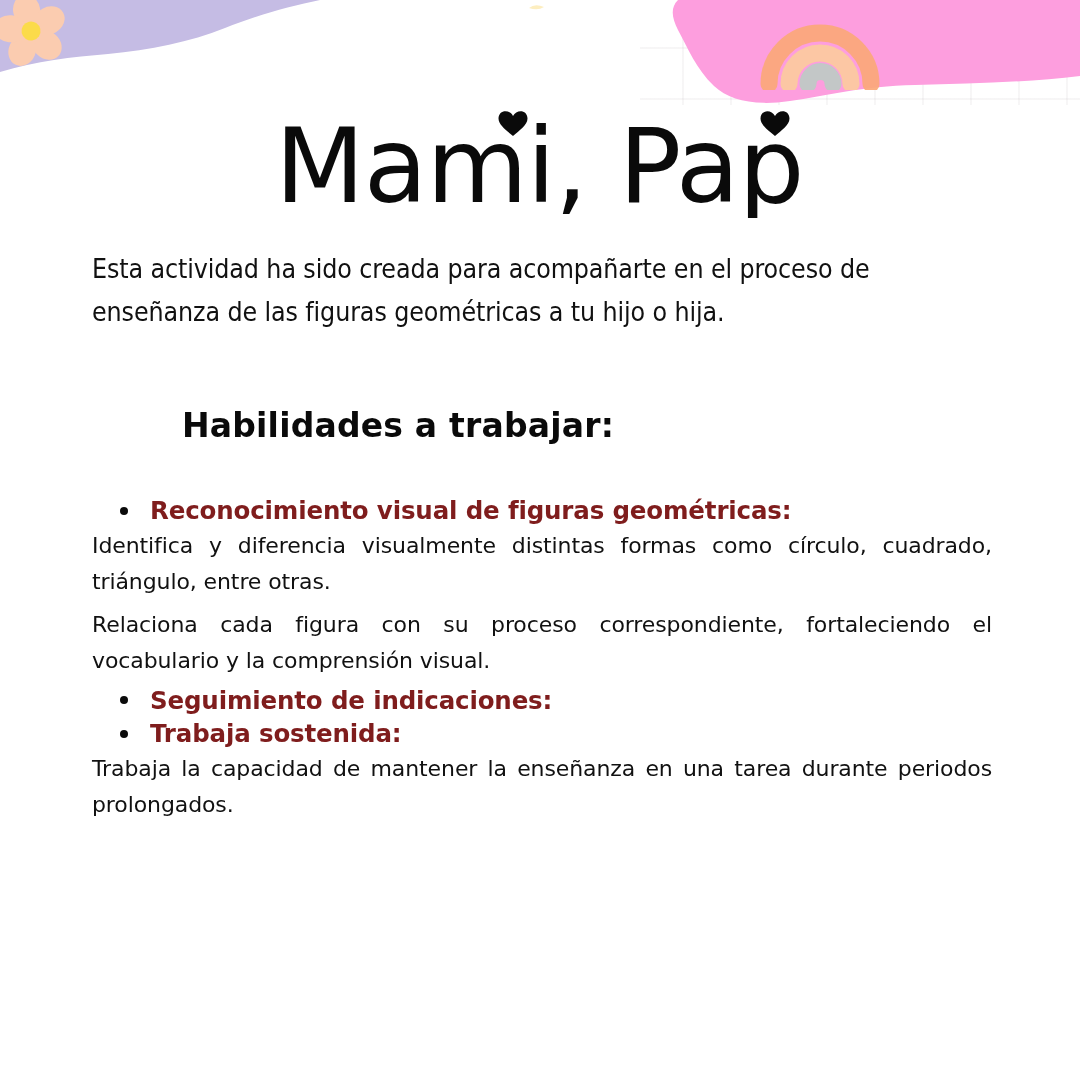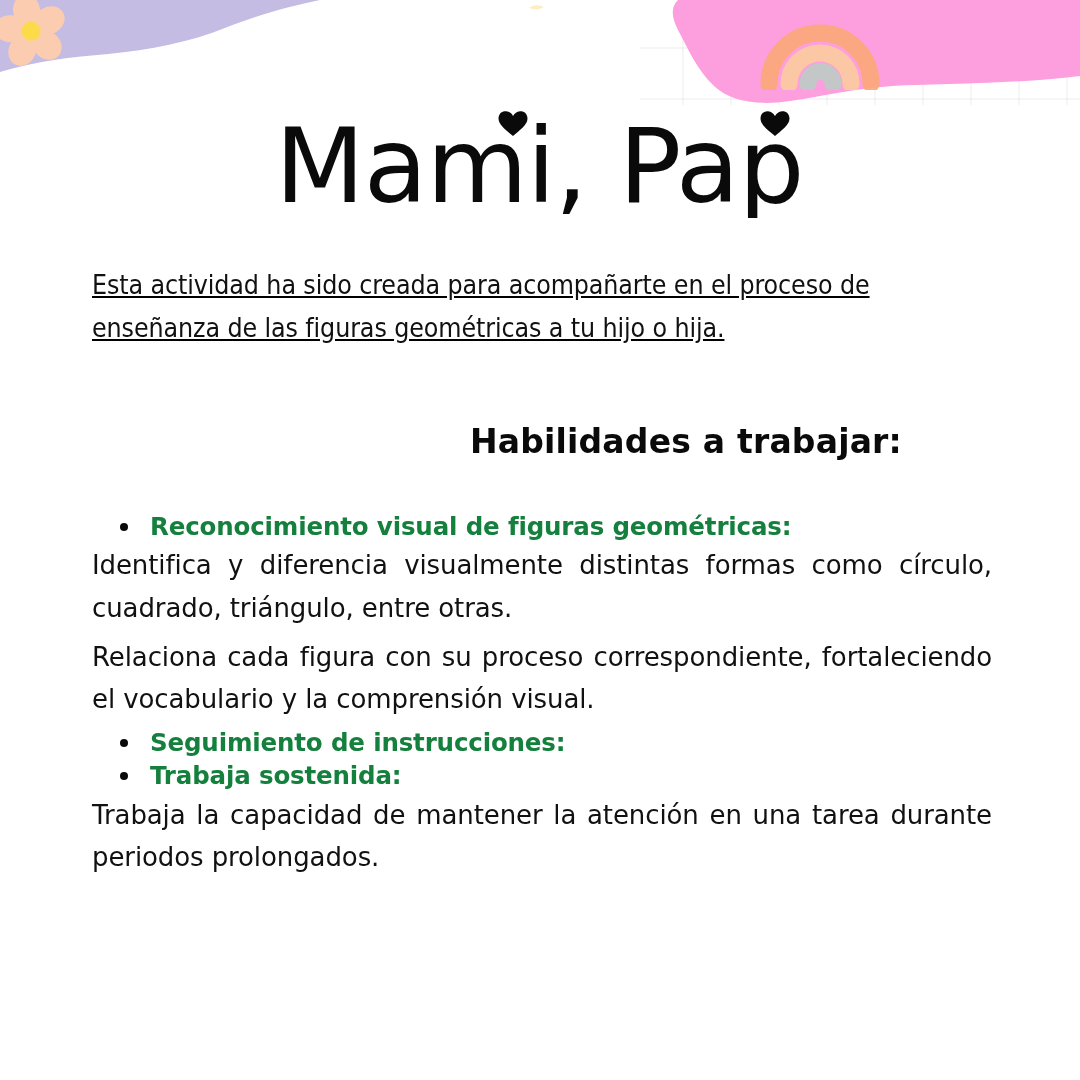--- a/index.html
+++ b/index.html
@@ -69,42 +69,41 @@
     font-size: 0px; 
     line-height: 1;
     white-space: nowrap;
     color: #0a0a0a;
   }
   .title-svg { display: inline-block; }
 
   
   .content {
     position: absolute;
-    top: 264px;
+    top: 248px;
     left: 92px;
     width: 900px;
-    text-decoration: underline;
   }
 
   .intro {
     font-family: "DejaVu Sans", sans-serif;
     font-size: 26.5px;
     line-height: 1.62;
     color: #111111;
     letter-spacing: -0.1px;
     font-stretch: condensed;
     margin: 0;
     font-weight: 400;
   }
 
   .section-heading {
     font-family: "DejaVu Sans", sans-serif;
     font-size: 33px;
     font-weight: 700;
-    text-align: right;
+    text-align: left;
     color: #0a0a0a;
     margin: 0;
     padding: 0;
     letter-spacing: 0.2px;
     position: absolute;
     top: 158px;
     left: 90px;
     width: 720px;
   }
 
@@ -117,21 +116,21 @@
     margin: 0;
     padding: 0;
   }
 
   .skill-item { margin: 0 0 0 0; padding: 0; }
 
   .skill-title {
     font-family: "DejaVu Sans", sans-serif;
     font-size: 24.5px;
     font-weight: 700;
-    color: #15803d;
+    color: #7f1d1d;
     margin: 0 0 2px 0;
     padding-left: 30px;
     letter-spacing: -0.15px;
     position: relative;
     line-height: 1.28;
   }
   .skill-title .bullet {
     position: absolute;
     left: 28px;
     top: 50%;
@@ -142,21 +141,21 @@
     background: #0a0a0a;
     display: block;
   }
   .skill-title .skill-title-text {
     display: inline-block;
     padding-left: 28px;
   }
 
   .skill-desc {
     font-family: "DejaVu Sans", sans-serif;
-    font-size: 26px;
+    font-size: 22px;
     line-height: 1.64;
     color: #111111;
     margin: 0 0 6px 0;
     padding: 0;
     text-align: justify;
     text-align-last: left;
     letter-spacing: -0.1px;
   }
 </style>
 </head>
@@ -232,28 +231,28 @@
         <p class="skill-desc">Identifica y diferencia visualmente distintas formas como círculo, cuadrado, triángulo, entre otras.</p>
       </li>
 
       <li class="skill-item">
         <p class="skill-desc">Relaciona cada figura con su proceso correspondiente, fortaleciendo el vocabulario y la comprensión visual.</p>
       </li>
 
       <li class="skill-item">
         <p class="skill-title">
           <span class="bullet"></span>
-          <span class="skill-title-text">Seguimiento de instrucciones:</span>
+          <span class="skill-title-text">Seguimiento de indicaciones:</span>
         </p>
       </li>
 
       <li class="skill-item">
         <p class="skill-title">
           <span class="bullet"></span>
           <span class="skill-title-text">Trabaja sostenida:</span>
         </p>
-        <p class="skill-desc">Trabaja la capacidad de mantener la atención en una tarea durante periodos prolongados.</p>
+        <p class="skill-desc">Trabaja la capacidad de mantener la enseñanza en una tarea durante periodos prolongados.</p>
       </li>
 
     </ul>
   </div>
 
 </div>
 
 </body></html>

